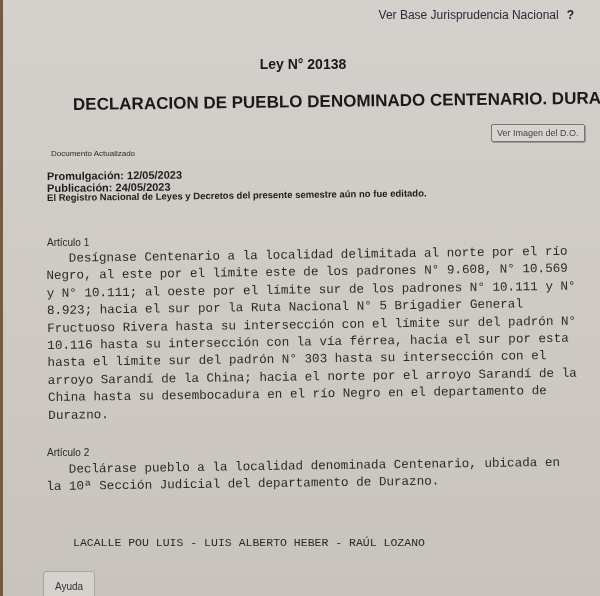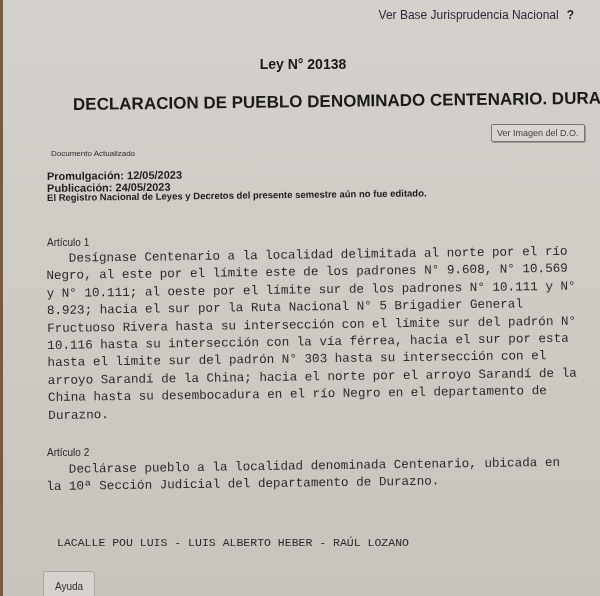--- a/index.html
+++ b/index.html
@@ -107,21 +107,21 @@
       font-family: "Liberation Mono", monospace;
       font-size: 12.6px;
       line-height: 17.4px;
       color: #2b2a2d;
       transform: rotate(-0.8deg);
       transform-origin: left top;
     }
     .art-body .line { white-space: pre; display: block; }
     .signatures {
       position: absolute;
-      top: 536px; left: 54px;
+      top: 536px; left: 70px;
       font-family: "Liberation Mono", monospace;
       font-size: 11.5px;
       color: #2b2a2d;
       white-space: pre;
     }
     .help-button {
       position: absolute;
       top: 571px; left: 40px;
       width: 50px; height: 28px;
       border: 1px solid #a9a49e;

